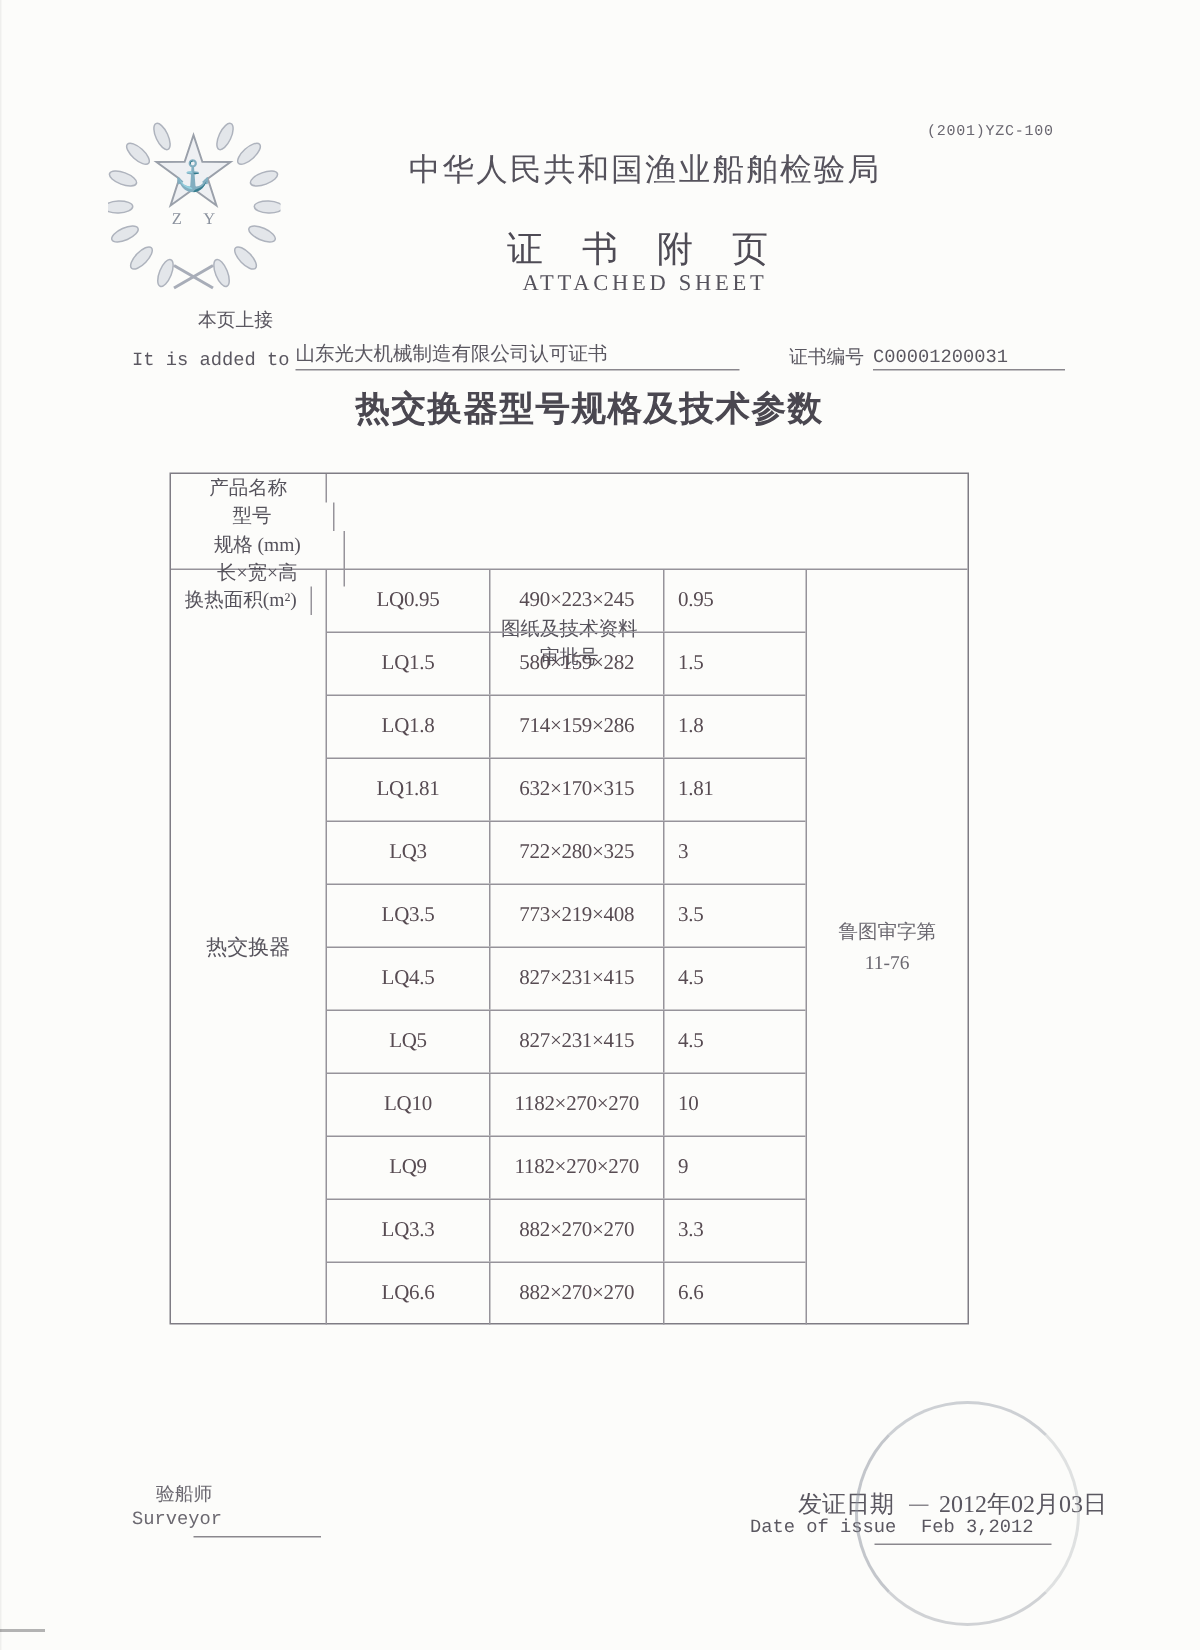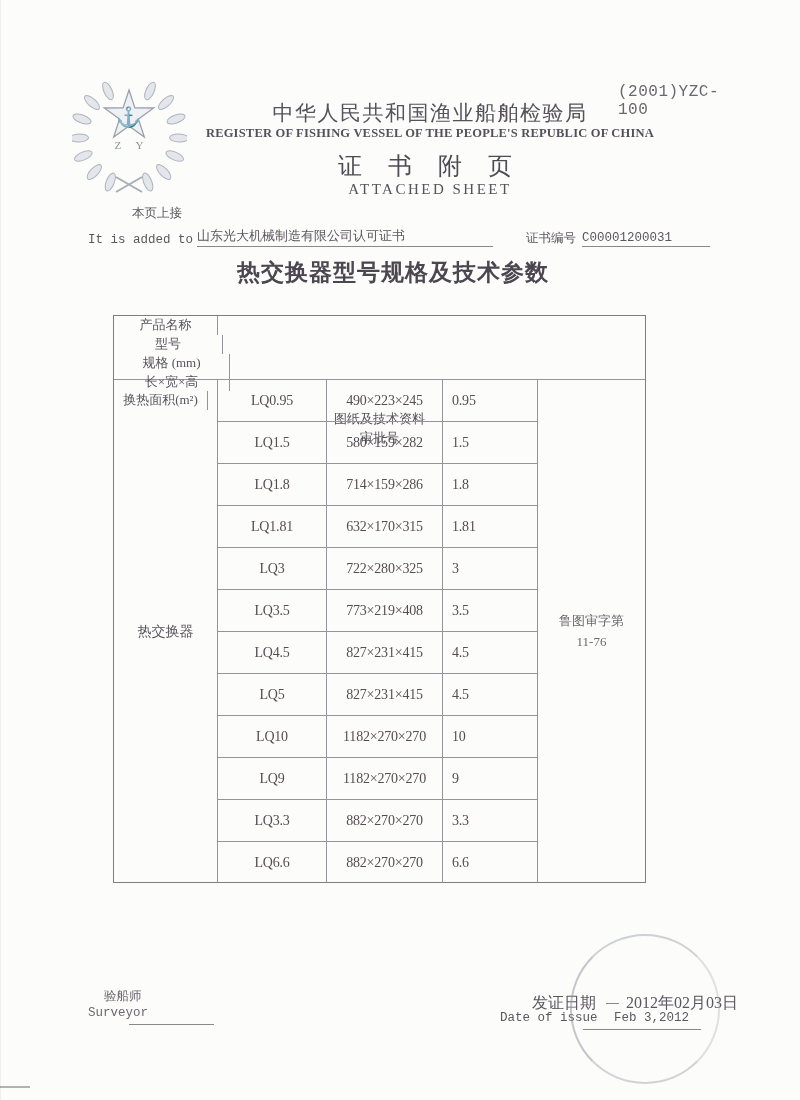--- a/index.html
+++ b/index.html
@@ -14,21 +14,21 @@
     background: #fcfcfa;
     overflow: hidden;
     color: #514b53;
   }
   .abs { position: absolute; }
 
   
   .form-code {
     left: 618px; top: 83px; width: 130px;
     font-family: "Liberation Mono", monospace;
-    font-size: 16px; color: #6a6770; letter-spacing: 0.5px;
+    font-size: 10px; color: #6a6770; letter-spacing: 0.5px;
   }
   .authority-cn {
     left: 160px; top: 99px; width: 540px;
     text-align: center; font-size: 21px; color: #55525c;
     letter-spacing: 1.5px;
   }
   .authority-en {
     left: 110px; top: 126px; width: 640px;
     text-align: center; font-size: 12.5px; font-weight: bold;
     color: #53505a; letter-spacing: 0.2px;
@@ -161,21 +161,20 @@
       <line x1="44" y1="99" x2="70" y2="114"></line>
       <line x1="70" y1="99" x2="44" y2="114"></line>
     </g>
     <path d="M57,12 L62.9,29.9 L81.7,30 L66.5,41.1 L72.3,59 L57,48 L41.7,59 L47.5,41.1 L32.3,30 L51.1,29.9 Z" fill="#eef0f3" stroke="#9aa0aa" stroke-width="1.3"></path>
     <text x="57" y="46" text-anchor="middle" font-size="20" fill="#a6acb7">⚓</text>
     <text x="60" y="71" text-anchor="middle" font-size="11" letter-spacing="6" fill="#8b929e" font-family="Liberation Serif, serif">Z Y</text>
   </svg>
 
   <div class="abs form-code">(2001)YZC-100</div>
   <div class="abs authority-cn">中华人民共和国渔业船舶检验局</div>
-  <div class="abs authority-en">REGISTER OF FISHING VESSEL OF THE PEOPLE'S REPUBLIC OF CHINA</div>
   <div class="abs doc-title-cn">证 书 附 页</div>
   <div class="abs doc-title-en">ATTACHED SHEET</div>
 
   <div class="abs page-continues">本页上接</div>
   <div class="abs added-line">
     <span class="added-label">It is added to</span>
     <span class="added-value">山东光大机械制造有限公司认可证书</span>
     <span class="certno-label">证书编号</span>
     <span class="certno-value">C00001200031</span>
   </div>

